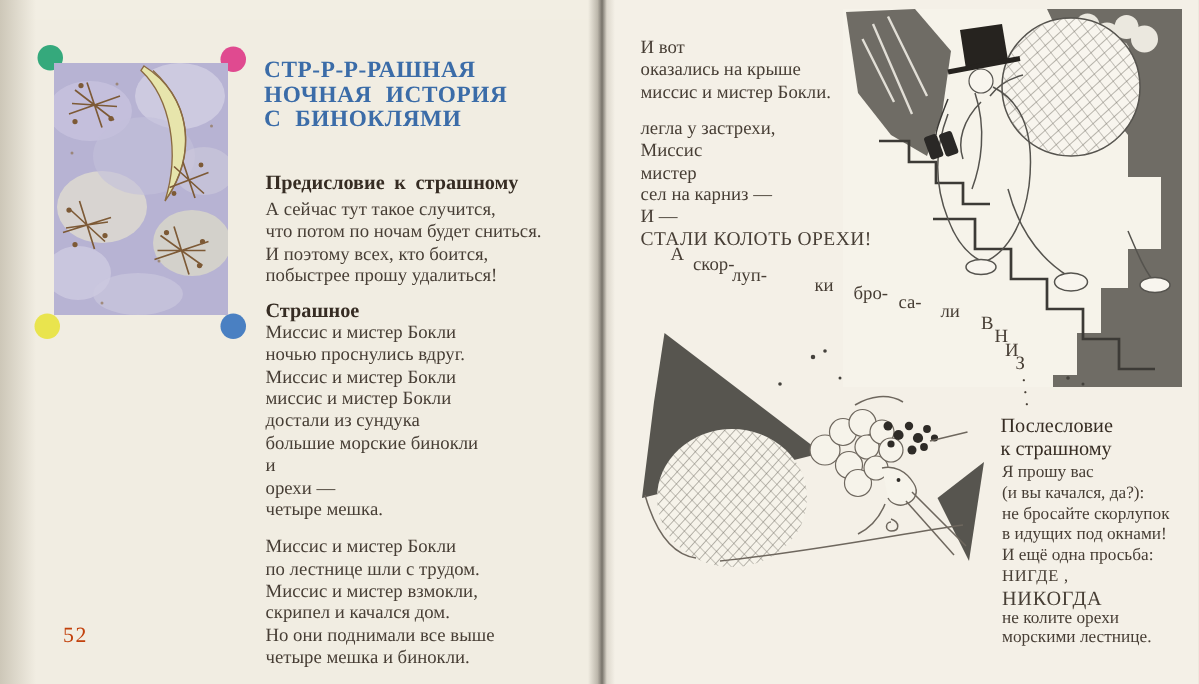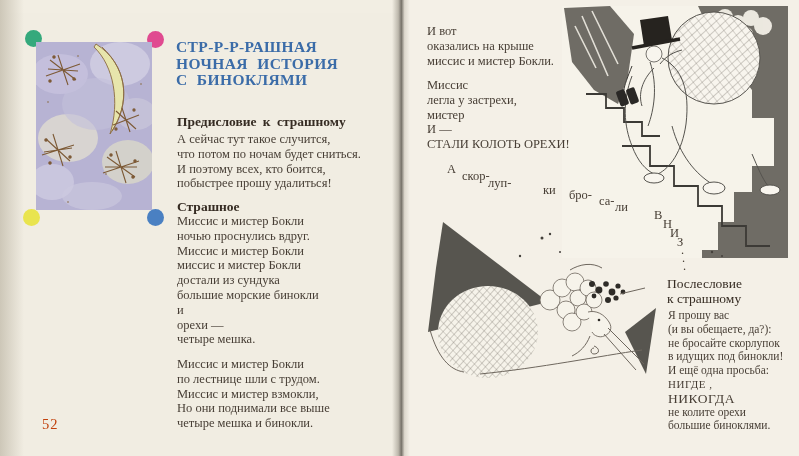--- a/index.html
+++ b/index.html
@@ -113,20 +113,21 @@
         <div class="pl" data-name="text-line">достали из сундука</div>
         <div class="pl" data-name="text-line">большие морские бинокли</div>
         <div class="pl" data-name="text-line">и</div>
         <div class="pl" data-name="text-line">орехи —</div>
         <div class="pl" data-name="text-line">четыре мешка.</div>
       </div>
     <div class="tb" style="left:177px;top:344px" data-name="stanza-2">
         <div class="pl" data-name="text-line">Миссис и мистер Бокли</div>
         <div class="pl" data-name="text-line">по лестнице шли с трудом.</div>
         <div class="pl" data-name="text-line">Миссис и мистер взмокли,</div>
+        <div class="pl" data-name="text-line">скрипел и качался дом.</div>
         <div class="pl" data-name="text-line">Но они поднимали все выше</div>
         <div class="pl" data-name="text-line">четыре мешка и бинокли.</div>
       </div>
 
     <div class="tb pagenum" data-name="page-number">52</div>
   </div>
 
   <div class="gutter" data-name="book-gutter"></div>
   <div class="edge-left" data-name="page-edge-shadow"></div>
 
@@ -257,49 +258,50 @@
           <circle cx="140" cy="30" r="1"></circle>
       </g>
     </svg>
 
     <div class="tb" style="left:28px;top:24px" data-name="stanza-3">
         <div class="pl" data-name="text-line">И вот</div>
         <div class="pl" data-name="text-line">оказались на крыше</div>
         <div class="pl" data-name="text-line">миссис и мистер Бокли.</div>
       </div>
     <div class="tb" style="left:28px;top:78px" data-name="stanza-4">
+        <div class="pl" data-name="text-line">легла у застрехи,</div>
         <div class="pl" data-name="text-line">Миссис</div>
-        <div class="pl" data-name="text-line">легла у застрехи,</div>
         <div class="pl" data-name="text-line">мистер</div>
+        <div class="pl" data-name="text-line">сел на карниз —</div>
         <div class="pl" data-name="text-line">И —</div>
         <div class="pl" data-name="text-line">СТАЛИ КОЛОТЬ ОРЕХИ!</div>
       </div>
 
     <div class="tb h2" style="left:268px;top:276px" data-name="afterword-heading">
         <div class="pl" data-name="text-line">Послесловие</div>
         <div class="pl" data-name="text-line">к страшному</div>
       </div>
     <div class="tb" style="left:269px;top:309px" data-name="afterword-body">
         <div class="pl" data-name="text-line">Я прошу вас</div>
-        <div class="pl" data-name="text-line">(и вы обещаете, да?):</div>
+        <div class="pl" data-name="text-line">(и вы качался, да?):</div>
         <div class="pl" data-name="text-line">не бросайте скорлупок</div>
-        <div class="pl" data-name="text-line">в идущих под бинокли!</div>
+        <div class="pl" data-name="text-line">в идущих под окнами!</div>
         <div class="pl" data-name="text-line">И ещё одна просьба:</div>
         <div class="pl" data-name="text-line">НИГДЕ ,</div>
         <div class="pl" data-name="text-line">НИКОГДА</div>
         <div class="pl" data-name="text-line">не колите орехи</div>
-        <div class="pl" data-name="text-line">большие биноклями.</div>
+        <div class="pl" data-name="text-line">морскими лестнице.</div>
       </div>
   <span class="scat" data-name="scattered-word" style="left: 48px; top: 162px;">А</span>
       <span class="scat" data-name="scattered-word" style="left: 63px; top: 169px;">скор-</span>
       <span class="scat" data-name="scattered-word" style="left: 89px; top: 176px; text-align: right;">луп-</span>
       <span class="scat" data-name="scattered-word" style="left: 144px; top: 183px;">ки</span>
       <span class="scat" data-name="scattered-word" style="left: 170px; top: 188px;">бро-</span>
       <span class="scat" data-name="scattered-word" style="left: 200px; top: 194px;">са-</span>
-      <span class="scat" data-name="scattered-word" style="left: 216px; top: 200px;">ли</span>
+      <span class="scat" data-name="scattered-word" style="left: 228px; top: 200px;">ли</span>
       <span class="scat" data-name="scattered-word" style="left: 255px; top: 208px;">В</span>
       <span class="scat" data-name="scattered-word" style="left: 264px; top: 217px;">Н</span>
       <span class="scat" data-name="scattered-word" style="left: 271px; top: 226px;">И</span>
       <span class="scat" data-name="scattered-word" style="left: 278px; top: 235px;">З</span>
       <span class="scat" data-name="scattered-word" style="left: 282px; top: 243px;">.</span>
       <span class="scat" data-name="scattered-word" style="left: 283px; top: 251px;">.</span>
       <span class="scat" data-name="scattered-word" style="left: 284px; top: 259px;">.</span>
     </div>
 </div>
 

